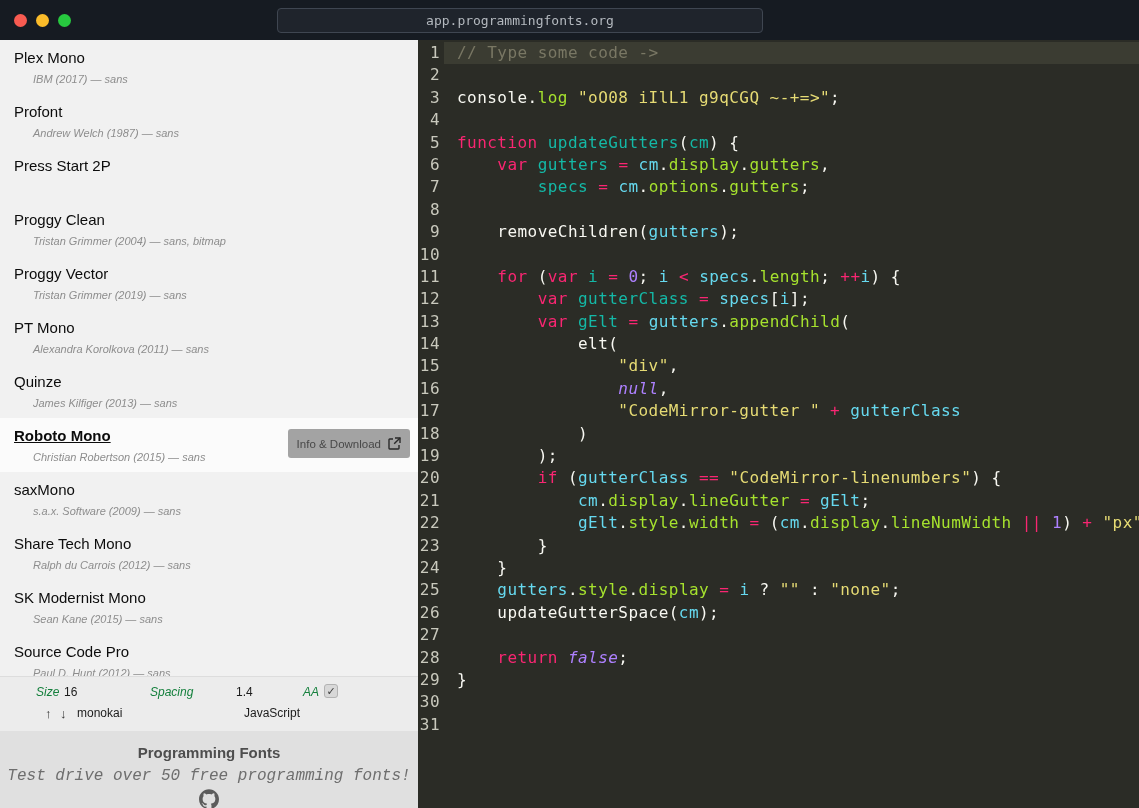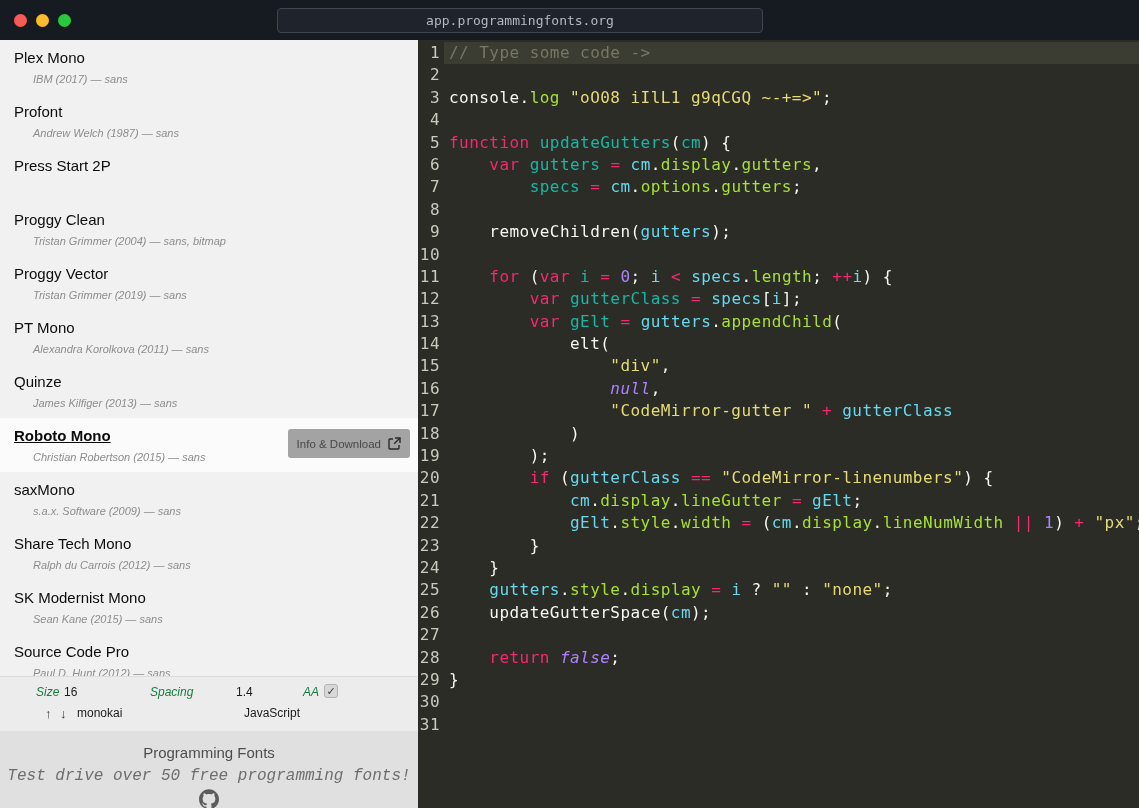--- a/index.html
+++ b/index.html
@@ -40,29 +40,29 @@
               font-size:12px; color:#1c1c1c; flex:none; }
   .ctl-label { position:absolute; font-style:italic; color:#15803d; }
   .ctl-value { position:absolute; color:#1c1c1c; cursor:pointer; }
   .aa-box { position:absolute; left:324px; top:7px; width:14px; height:14px; border-radius:3px;
             background:#d8d8d8; border:1px solid #b3b3b3; display:flex; align-items:center;
             justify-content:center; font-size:11px; color:#3c3c3c; cursor:pointer; }
   .arrow { position:absolute; top:29px; font-size:13px; color:#333; cursor:pointer; }
 
   
   .side-footer { height:77px; background:#e0e0e0; text-align:center; padding-top:13px; flex:none; }
-  .side-footer h1 { font-size:15px; font-weight:normal; color:#4e4e4e; }
+  .side-footer h1 { font-size:15px; font-weight:bold; color:#4e4e4e; }
   .side-footer p  { margin-top:6px; font-size:16px; font-style:italic; color:#6e6e6e;font-family:Liberation Mono, monospace; }
   .gh { margin-top:4px; }
 
   
   .code-area { font-family:"DejaVu Sans Mono", monospace; font-size:16px; letter-spacing:0.45px; }
   .line { display:flex; height:22.4px; line-height:22.4px; }
   .ln { flex:0 0 22px; text-align:right; color:#c9c9bd; margin-right:4px; }
-  .code { flex:1; white-space:pre; color:#f8f8f2; padding-left:5px; }
+  .code { flex:1; white-space:pre; color:#f8f8f2; padding-left:13px; }
   .line.active .code { background:#3b3c32; }
   .tk-c    { color:#797764; }
   .tk-kw   { color:#f92672; }
   .tk-def  { color:#14b8a6; }
   .tk-v2   { color:#66d9ef; }
   .tk-prop { color:#a6e22e; }
   .tk-str  { color:#e6db74; }
   .tk-num  { color:#ae81ff; }
   .tk-atom { color:#ae81ff; font-style:italic; }
   .tk-pl   { color:#f8f8f2; }

